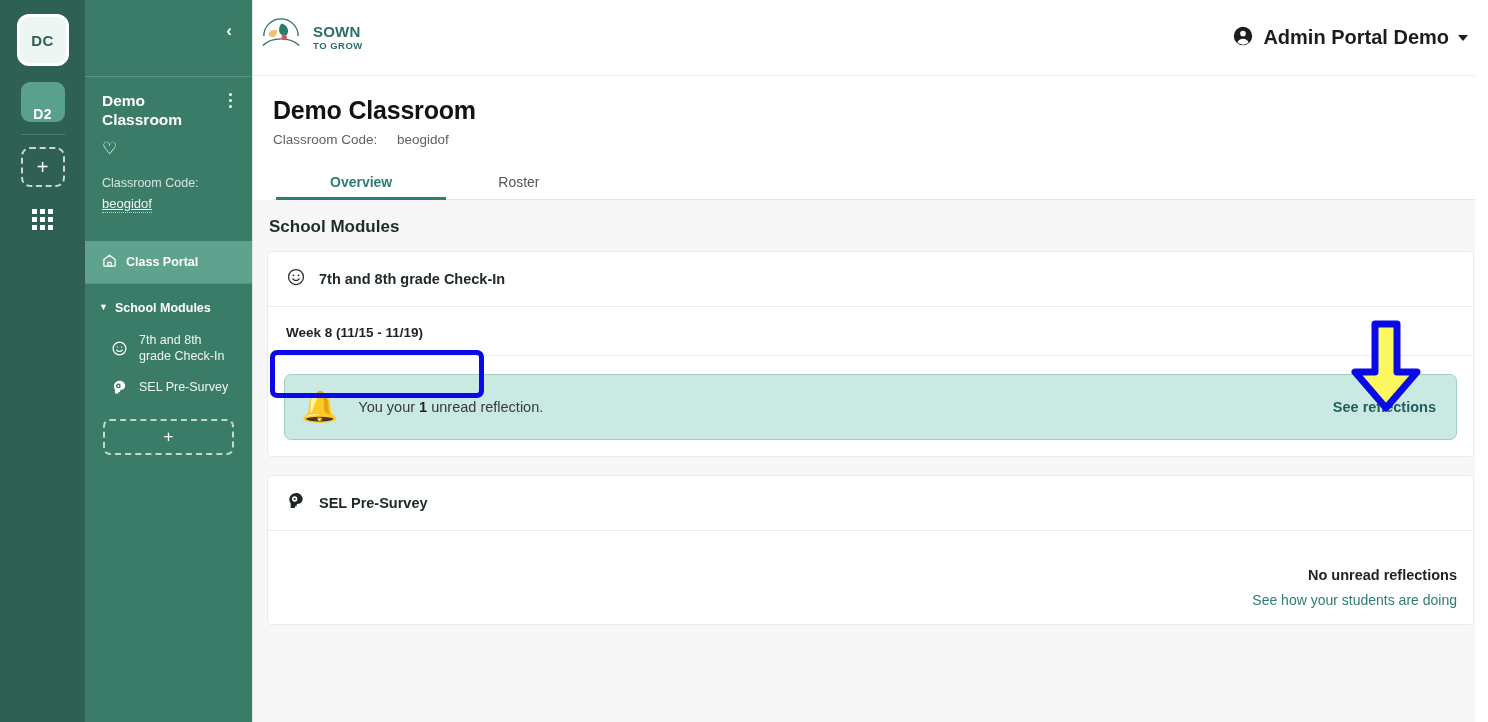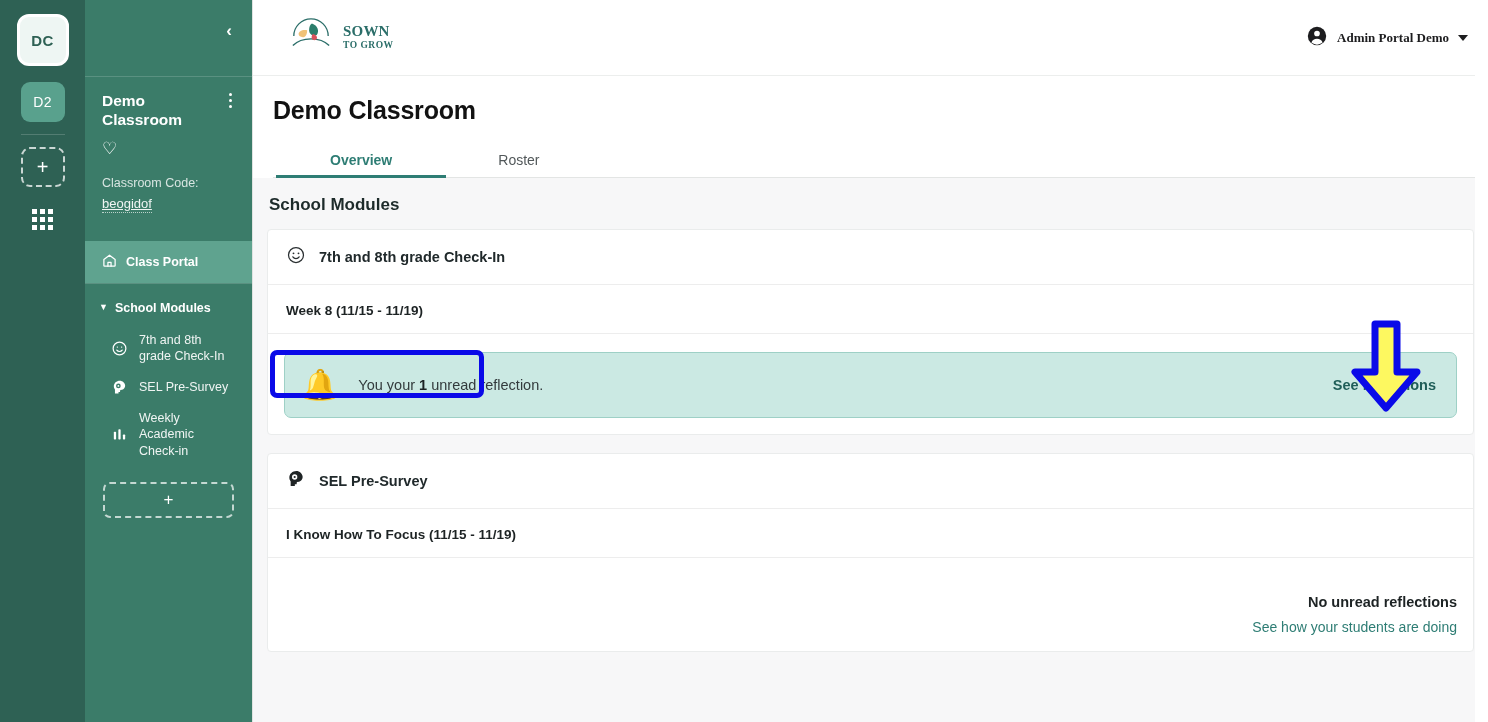--- a/index.html
+++ b/index.html
@@ -46,23 +46,23 @@
   .rail-sep {
     width: 44px; height: 1px;
     background: rgba(255,255,255,.18);
     margin: 12px 0 10px;
   }
   .rail-chip {
     width: 44px; height: 40px;
     border-radius: 9px;
     background: #59a18d;
     color: #ffffff;
-    font-weight: normal;
+    font-weight: bold;
     font-size: 14px;
-    display: flex; align-items: center; justify-content: center;
+    display: flex; align-items: flex-end; justify-content: center;
     margin-top: 16px;
     letter-spacing: .3px;
   }
   .rail-add {
     width: 44px; height: 40px;
     border: 2px dashed rgba(255,255,255,.75);
     border-radius: 9px;
     color: #ffffff;
     font-size: 20px; font-weight: 300;
     display: flex; align-items: center; justify-content: center;
@@ -173,30 +173,29 @@
     background: #f7f7f8;
     display: flex; flex-direction: column;
     min-width: 0;
     position: relative;
     border-left: 1px solid #dfe3e1;
   }
   .topbar {
     height: 76px; flex: 0 0 76px;
     background: #ffffff;
     display: flex; align-items: center; justify-content: space-between;
-    padding: 0 20px 0 35px;
+    padding: 0 20px 0 5px;
     border-bottom: 1px solid #eceeed;
-    font-family: Liberation Serif, serif;
   }
   .brand { display:flex; align-items:center; gap: 9px; }
   .brand-text { line-height: 1; }
   .brand-t1 { font-size: 15px; font-weight: bold; color: #2b6e69; letter-spacing: .2px; }
   .brand-t2 { font-size: 9.5px; font-weight: bold; color: #2b6e69; letter-spacing: .5px; margin-top: 2px;}
   .user { display:flex; align-items:center; gap:9px; }
-  .user-name { font-size: 13px; font-weight: bold; color: #1d1d1f; }
+  .user-name { font-size: 20px; font-weight: bold; color: #1d1d1f; }
   .caret { width:0;height:0;border-left:5px solid transparent;border-right:5px solid transparent;border-top:6px solid #1d1d1f; }
 
   .page {
     flex: 1 1 auto;
     overflow: hidden;
     background: #ffffff;
     display:flex; flex-direction:column;
   }
   .page-head { background: #ffffff; padding: 20px 0 0 20px; }
   .page-title { font-size: 25px; font-weight: bold; color: #121212; letter-spacing: -.2px; }
@@ -364,30 +363,20 @@
       <span class="sub-ico">
         <svg width="17" height="17" viewBox="0 0 24 24">
           <path d="M12.5 2.5C7.8 2.5 4 6 4 10.3c0 2 .7 3.4 1.6 4.6v5.6h5v-2.3h2.1l.4-2.6 2.6-.3c2.4-.6 4.3-2.9 4.3-5.6 0-4-3.8-7.2-7.5-7.2z" fill="#fff"></path>
           <circle cx="10.4" cy="9.8" r="3.3" fill="#3b7c69"></circle>
           <circle cx="10.4" cy="9.8" r="1.3" fill="#fff"></circle>
         </svg>
       </span>
       <span class="sub-txt">SEL Pre-Survey</span>
     </div>
 
-    <div class="sb-sub">
-      <span class="sub-ico">
-        <svg width="17" height="17" viewBox="0 0 24 24" fill="#fff">
-          <rect x="4" y="8" width="3.2" height="11" rx="1"></rect>
-          <rect x="10.4" y="4.5" width="3.2" height="14.5" rx="1"></rect>
-          <rect x="16.8" y="12" width="3.2" height="7" rx="1"></rect>
-        </svg>
-      </span>
-      <span class="sub-txt">Weekly Academic Check-in</span>
-    </div>
 
     <div class="sb-plus">
       <span>+</span>
     </div>
   </div>
 
   <div class="main">
 
     <div class="topbar">
       <div class="brand">
@@ -415,20 +404,24 @@
           </svg>
         </span>
         <span class="user-name">Admin Portal Demo</span>
         <span class="caret"></span>
       </div>
     </div>
 
     <div class="page">
       <div class="page-head">
         <div class="page-title">Demo Classroom</div>
+        <div class="page-sub">
+          <span>Classroom Code:</span>
+          <b>beogidof</b>
+        </div>
         <div class="tabs">
           <div class="tab active">
             <span>Overview</span>
           </div>
           <div class="tab">
             <span>Roster</span>
           </div>
         </div>
       </div>
 
@@ -469,23 +462,20 @@
           <div class="card-head">
             <span>
               <svg width="20" height="20" viewBox="0 0 24 24">
                 <path d="M12.5 2.5C7.8 2.5 4 6 4 10.3c0 2 .7 3.4 1.6 4.6v5.6h5v-2.3h2.1l.4-2.6 2.6-.3c2.4-.6 4.3-2.9 4.3-5.6 0-4-3.8-7.2-7.5-7.2z" fill="#1f2425"></path>
                 <circle cx="10.4" cy="9.6" r="3.2" fill="#fff"></circle>
                 <circle cx="10.4" cy="9.6" r="1.3" fill="#1f2425"></circle>
               </svg>
             </span>
             <span class="card-head-title">SEL Pre-Survey</span>
           </div>
-          <div class="card-row">
-            <span class="row-label">I Know How To Focus (11/15 - 11/19)</span>
-          </div>
           <div class="card-body">
             <div class="empty-wrap">
               <div class="empty-title">No unread reflections</div>
               <div class="empty-sub">See how your students are doing</div>
             </div>
           </div>
         </div>
 
       </div>
     </div>

